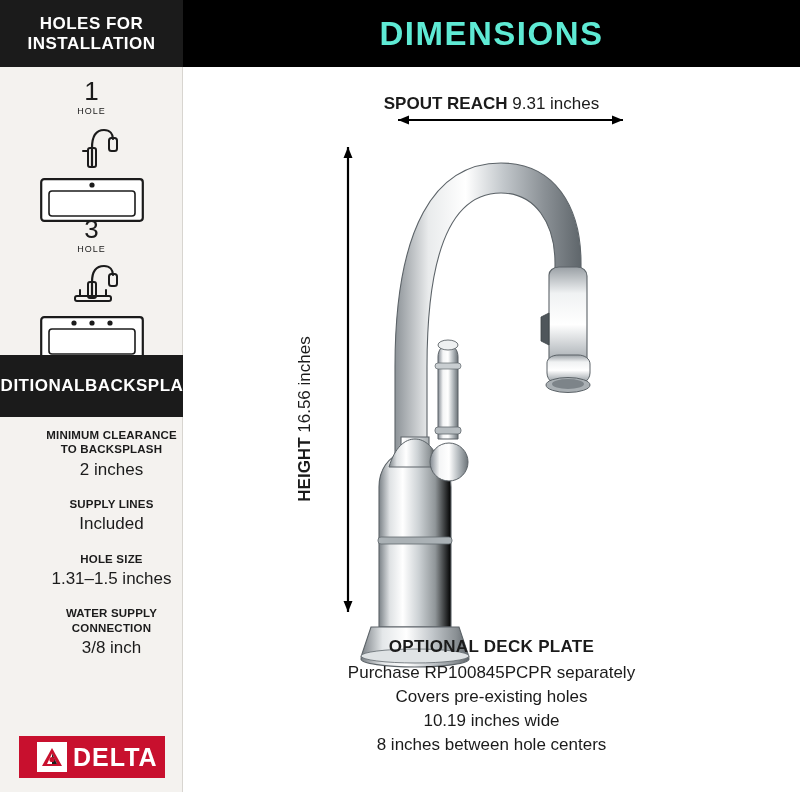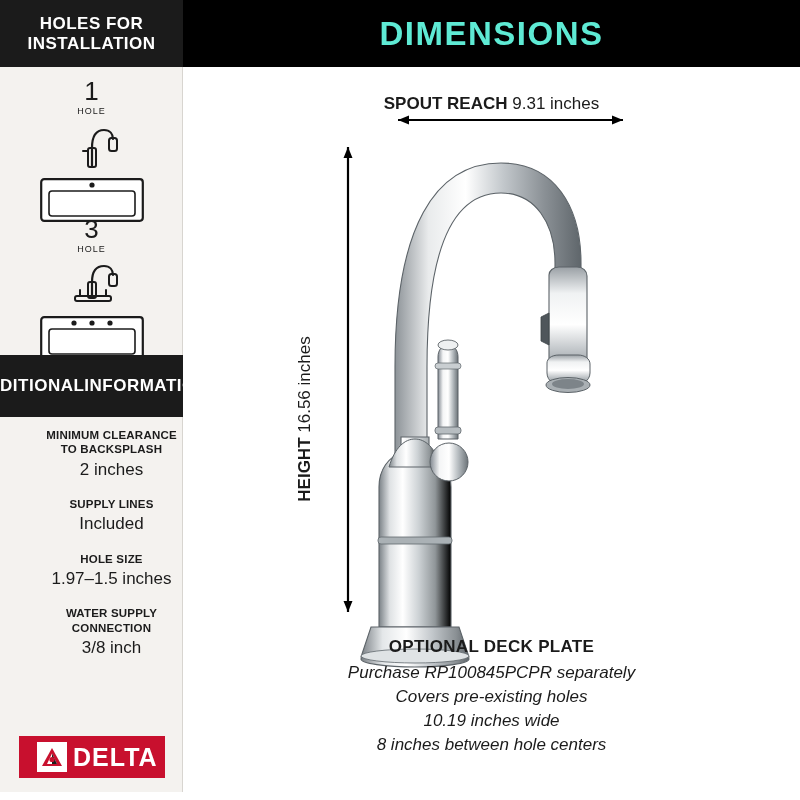--- a/index.html
+++ b/index.html
@@ -204,21 +204,20 @@
   }
   #deck-title {
     font-size: 17px;
     font-weight: bold;
     letter-spacing: 0.3px;
     margin-bottom: 4px;
   }
   #deck-plate .deck-line {
     font-size: 17px;
     line-height: 1.42;
-    font-style: italic;
   }
 
   svg { display: block; }
   #faucet-art, #dim-lines {
     position: absolute;
     left: 0;
     top: 0;
   }
 </style>
 </head>
@@ -263,35 +262,35 @@
         <rect x="1.2" y="1.2" width="101.6" height="41.6" rx="3" fill="#ffffff" stroke="#1b1b1b" stroke-width="2.2"></rect>
         <rect x="9" y="13" width="86" height="25" rx="3" fill="#ffffff" stroke="#1b1b1b" stroke-width="1.6"></rect>
         <circle cx="52" cy="7" r="2.6" fill="#1b1b1b"></circle>
         <circle cx="34" cy="7" r="2.6" fill="#1b1b1b"></circle>
         <circle cx="70" cy="7" r="2.6" fill="#1b1b1b"></circle>
       </svg>
     </div>
 
     <div class="band" id="addl-band">
       <div>ADDITIONAL</div>
-      <div>INFORMATION</div>
+      <div>BACKSPLASH</div>
     </div>
 
     <div id="addl-list">
       <div class="info-item">
         <div class="info-label">MINIMUM CLEARANCE TO BACKSPLASH</div>
         <div class="info-value">2 inches</div>
       </div>
       <div class="info-item">
         <div class="info-label">SUPPLY LINES</div>
         <div class="info-value">Included</div>
       </div>
       <div class="info-item">
         <div class="info-label">HOLE SIZE</div>
-        <div class="info-value">1.97–1.5 inches</div>
+        <div class="info-value">1.31–1.5 inches</div>
       </div>
       <div class="info-item">
         <div class="info-label">WATER SUPPLY CONNECTION</div>
         <div class="info-value">3/8 inch</div>
       </div>
     </div>
 
     <div id="delta-logo">
       <span class="logo-mark">
         <svg width="24" height="24" viewBox="0 0 24 24">

